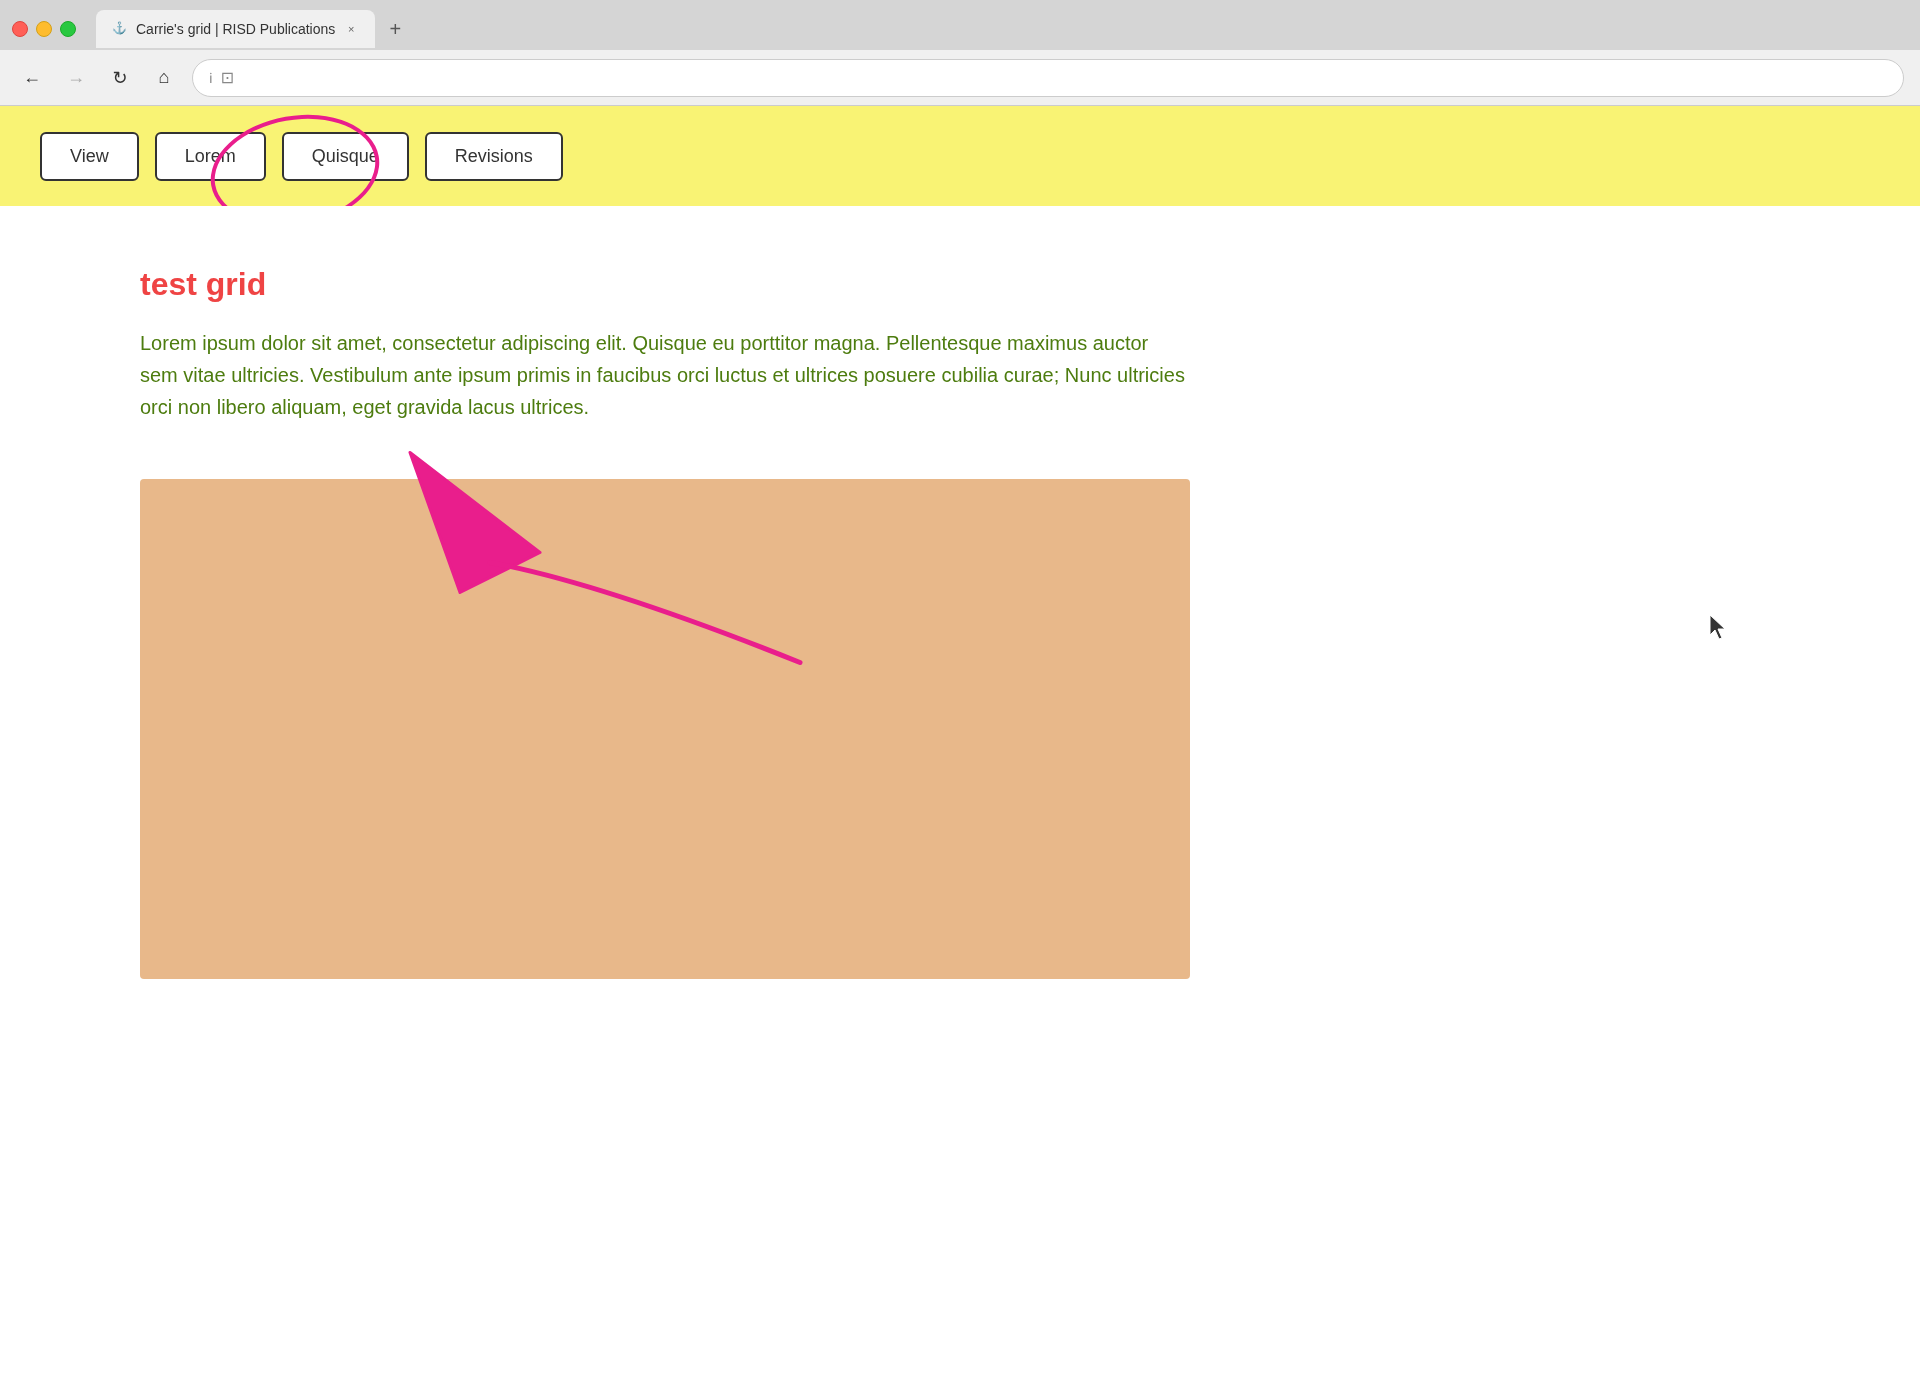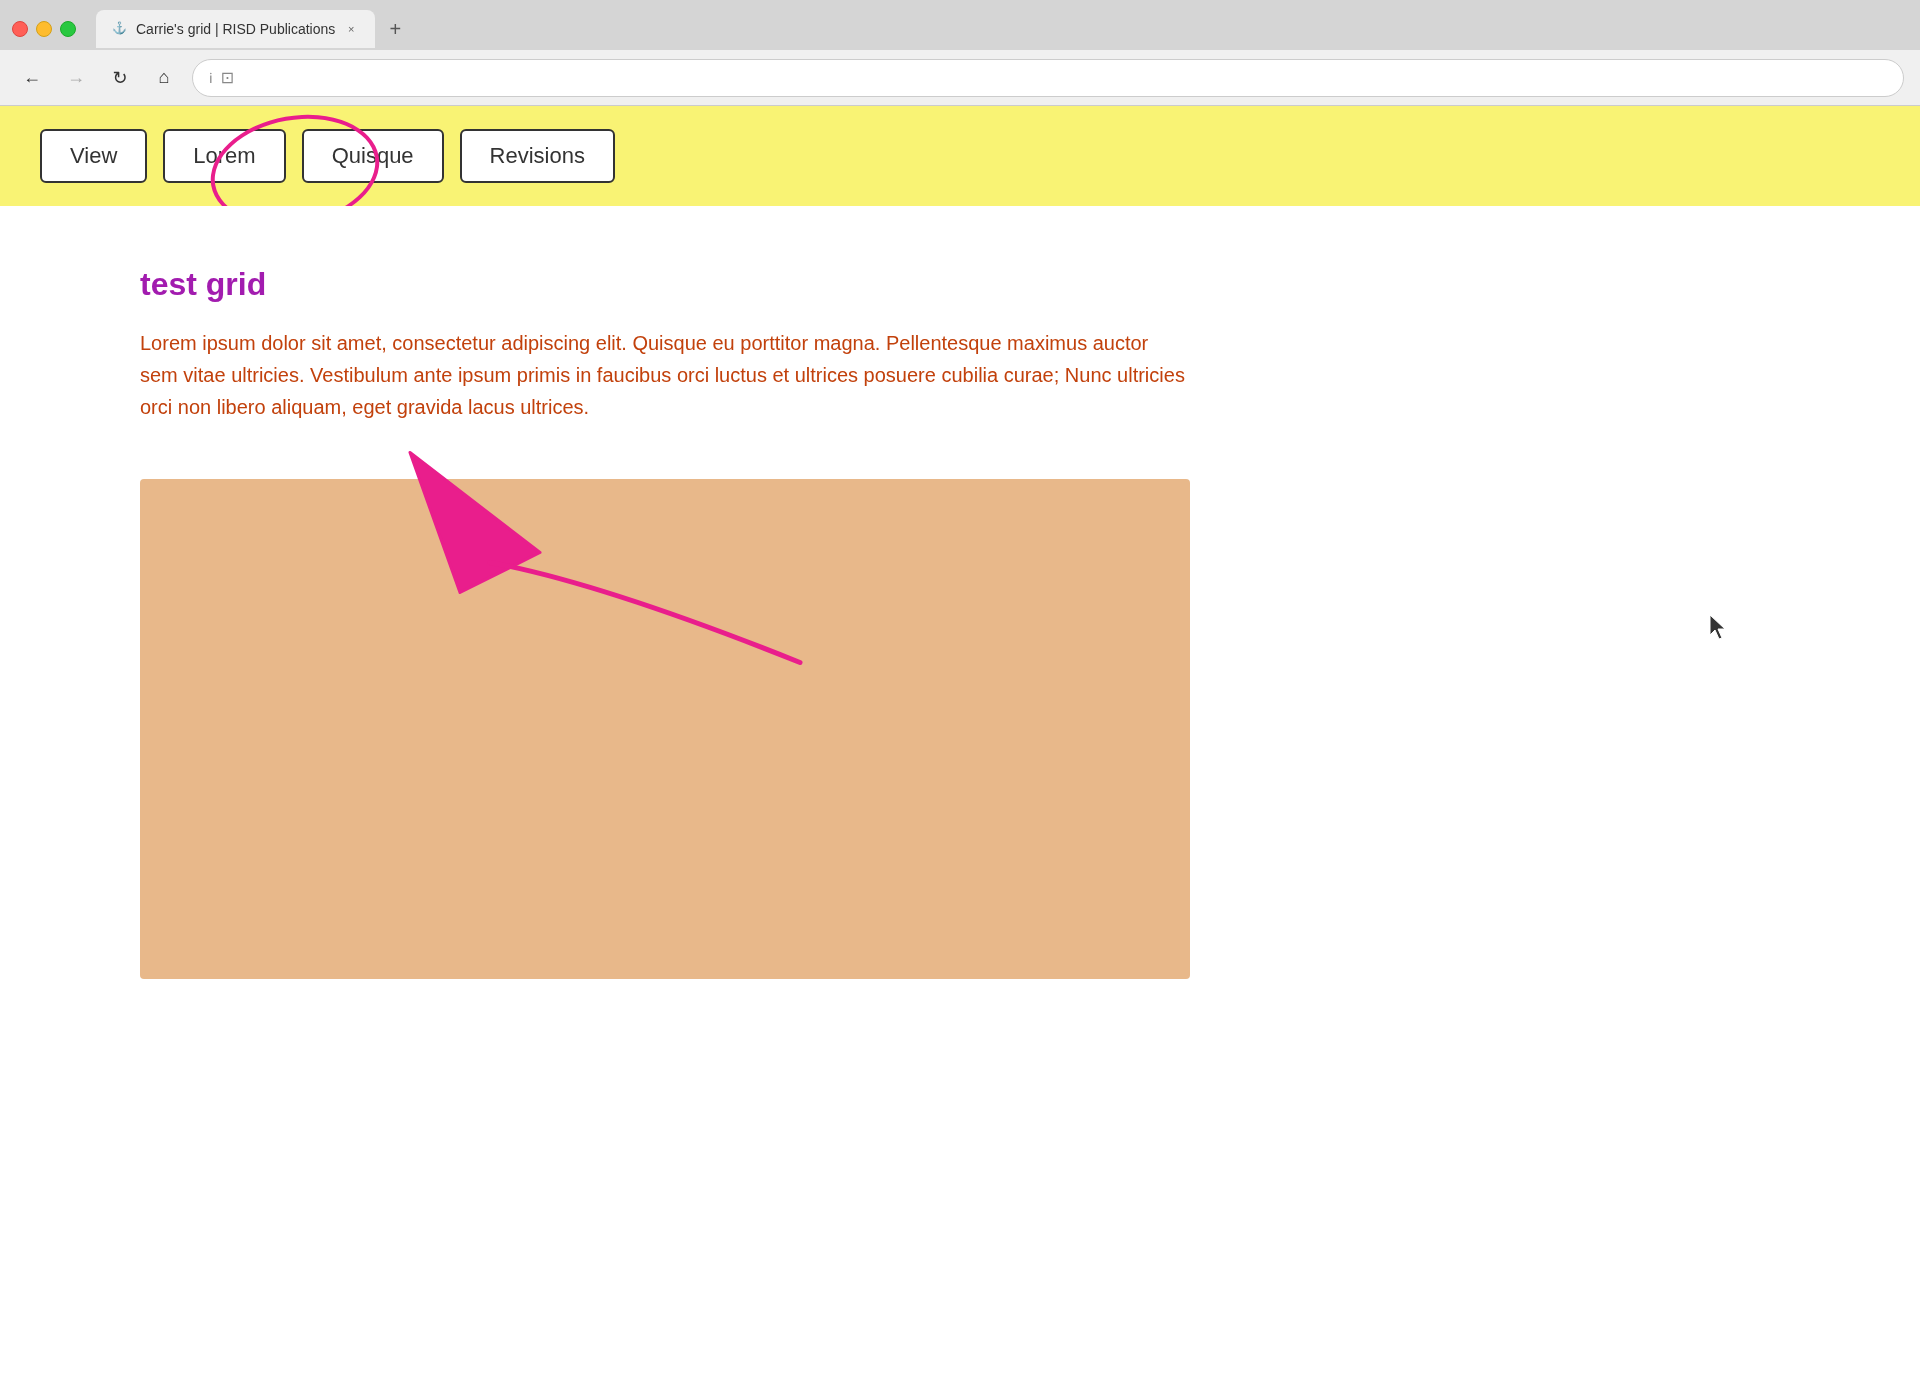--- a/index.html
+++ b/index.html
@@ -147,44 +147,44 @@
       align-items: center;
       gap: 16px;
       height: 100px;
     }
 
     .cms-btn {
       background: #fff;
       border: 2px solid #333;
       border-radius: 6px;
       padding: 12px 28px;
-      font-size: 22px;
+      font-size: 18px;
       cursor: pointer;
       font-family: inherit;
       color: #333;
     }
 
     
     .page-content {
       padding: 60px 100px 60px 140px;
       background: #fff;
       position: relative;
     }
 
     .page-title {
       font-size: 32px;
       font-weight: 600;
-      color: #a21caf;
+      color: #ef4444;
       margin-bottom: 24px;
     }
 
     .page-body {
       font-size: 20px;
       line-height: 1.6;
-      color: #c2410c;
+      color: #4d7c0f;
       max-width: 1050px;
       margin-bottom: 56px;
     }
 
     .image-placeholder {
       width: 1050px;
       height: 500px;
       background: #e8b88a;
       border-radius: 4px;
       display: flex;

